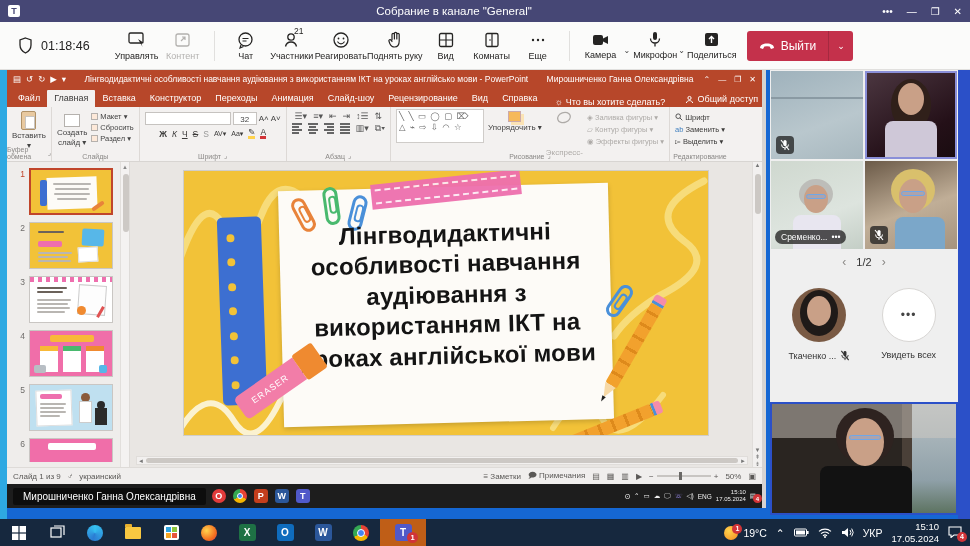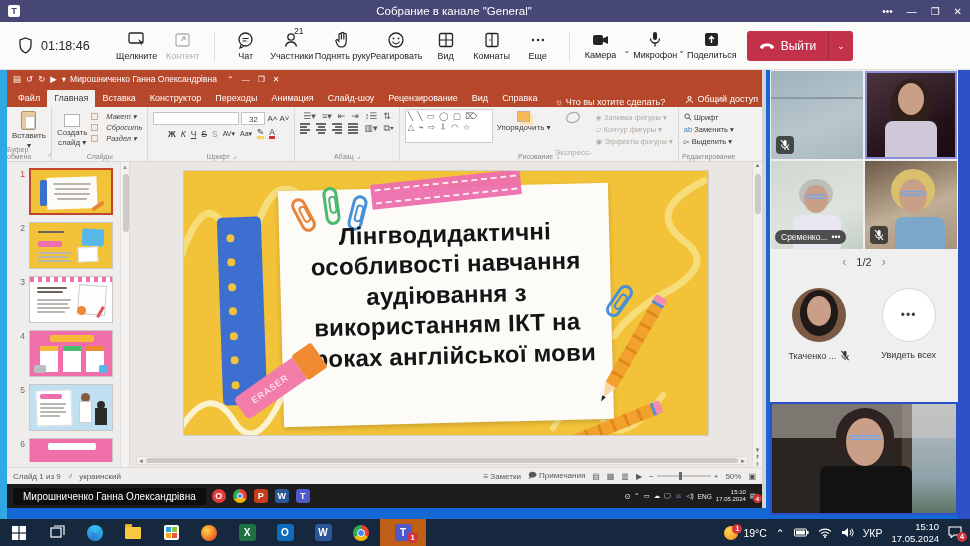--- a/index.html
+++ b/index.html
@@ -49,21 +49,21 @@
 
   .ribbon{height:55px;background:#f3f1f0;border-bottom:1px solid #d8d5d2;display:flex;font-size:8px;color:#444;}
   .rgrp{position:relative;display:flex;flex-direction:column;align-items:center;padding:2px 5px 0;border-right:1px solid #ddd9d6;}
   .rgrp .glabel{position:absolute;bottom:1px;font-size:7px;color:#8a8886;display:flex;gap:3px;align-items:center;}
   .rrow{display:flex;align-items:flex-start;gap:4px;}
   .bigbtn{display:flex;flex-direction:column;align-items:center;font-size:8px;gap:1px;padding-top:2px;cursor:pointer;}
   .clipicon{width:15px;height:19px;background:#e8c9a0;border:1px solid #b09268;border-radius:2px;position:relative;}
   .clipicon::after{content:"";position:absolute;left:3px;top:4px;width:8px;height:11px;background:#fff;border:1px solid #c8c4c0;}
   .slideicon{width:16px;height:13px;background:#fff;border:1px solid #b5b1ad;margin-top:3px;}
   .smallcol{display:flex;flex-direction:column;gap:2px;font-size:7.5px;padding-top:3px;}
-  .smallcol .sb{display:flex;align-items:center;gap:8px;cursor:pointer;white-space:nowrap;font-style:italic;}
+  .smallcol .sb{display:flex;align-items:center;gap:2px;cursor:pointer;white-space:nowrap;}
   .sq{display:inline-block;width:7px;height:7px;border:1px solid #b5b1ad;background:#fde9d9;}
   .fontrow{display:flex;align-items:center;gap:2px;padding-top:3px;}
   .fbox{width:86px;height:13px;background:#fff;border:1px solid #c6c3c0;}
   .fsize{width:24px;height:13px;background:#fff;border:1px solid #c6c3c0;font-size:8px;text-align:center;line-height:13px;}
   .fmtrow{display:flex;gap:5px;font-size:8.5px;margin-top:3px;align-items:center;color:#3b3a39;}
   .fmtrow .bld{font-weight:bold}.fmtrow .it{font-style:italic}.fmtrow .un{text-decoration:underline}.fmtrow .st{text-decoration:line-through}
   .parrow{display:flex;gap:6px;margin-top:2px;font-size:9px;color:#555;}
   .alico{display:inline-flex;flex-direction:column;gap:1.5px;}
   .alico i{display:block;height:1.5px;background:#666;}
   .shapes{width:88px;height:34px;background:#fff;border:1px solid #cfccc9;font-size:8.5px;color:#666;line-height:11px;padding:1px 2px;overflow:hidden;letter-spacing:1px;}
@@ -189,21 +189,21 @@
       <svg class="ic" width="15" height="17" viewBox="0 0 15 17">
           <path d="M7.5 1 13 3v5c0 4-2.6 6.6-5.5 8C4.6 14.6 2 12 2 8V3z" fill="none" stroke="#252423" stroke-width="1.3"></path>
         </svg>
       <span>01:18:46</span>
     </div>
     <div class="icbtn">
       <svg class="ic" width="20" height="18" viewBox="0 0 20 18">
           <rect x="2" y="2" width="14" height="10" rx="1.5" fill="none" stroke="#252423" stroke-width="1.3"></rect>
           <path d="M11 8l6 4-2.6.6L15.6 16z" fill="#252423"></path>
         </svg>
-      <span class="lb">Щелкните</span>
+      <span class="lb">Управлять</span>
     </div>
     <div class="icbtn dis">
       <svg class="ic" width="20" height="18" viewBox="0 0 20 18">
           <rect x="3" y="3" width="13" height="12" rx="2" fill="none" stroke="#b3b1af" stroke-width="1.3"></rect>
           <path d="M8 10l4-4M9 6h3v3" stroke="#b3b1af" stroke-width="1.2" fill="none"></path>
         </svg>
       <span class="lb">Контент</span>
     </div>
     <div class="vdiv"></div>
     <div class="icbtn">
@@ -216,33 +216,33 @@
     </div>
     <div class="icbtn">
       <span class="badge21">21</span>
       <svg class="ic" width="18" height="18" viewBox="0 0 18 18">
           <circle cx="8" cy="6" r="3.2" fill="none" stroke="#252423" stroke-width="1.3"></circle>
           <path d="M2.5 15.5c.7-3 3-4.5 5.5-4.5s4.8 1.5 5.5 4.5" fill="none" stroke="#252423" stroke-width="1.3"></path>
         </svg>
       <span class="lb">Участники</span>
     </div>
     <div class="icbtn">
-      <svg class="ic" width="16" height="18" viewBox="0 0 16 18">
-          <path d="M5 9V3.5a1.2 1.2 0 012.4 0V8M7.4 8V2.6a1.2 1.2 0 012.4 0V8M9.8 8V3.6a1.2 1.2 0 012.4 0V10c0 3.5-1.6 6-4.6 6-2.6 0-3.8-1.4-4.8-3.6L2 10.2a1.1 1.1 0 012-1L5 10.5" fill="none" stroke="#252423" stroke-width="1.2" stroke-linecap="round"></path>
-        </svg>
-      <span class="lb">Поднять руку</span>
-    </div>
-    <div class="icbtn">
       <svg class="ic" width="18" height="18" viewBox="0 0 18 18">
           <circle cx="9" cy="9" r="7" fill="none" stroke="#252423" stroke-width="1.3"></circle>
           <circle cx="6.5" cy="7.5" r=".9" fill="#252423"></circle>
           <circle cx="11.5" cy="7.5" r=".9" fill="#252423"></circle>
           <path d="M5.8 11c.8 1.2 2 1.8 3.2 1.8s2.4-.6 3.2-1.8" fill="none" stroke="#252423" stroke-width="1.2" stroke-linecap="round"></path>
         </svg>
       <span class="lb">Реагировать</span>
+    </div>
+    <div class="icbtn">
+      <svg class="ic" width="16" height="18" viewBox="0 0 16 18">
+          <path d="M5 9V3.5a1.2 1.2 0 012.4 0V8M7.4 8V2.6a1.2 1.2 0 012.4 0V8M9.8 8V3.6a1.2 1.2 0 012.4 0V10c0 3.5-1.6 6-4.6 6-2.6 0-3.8-1.4-4.8-3.6L2 10.2a1.1 1.1 0 012-1L5 10.5" fill="none" stroke="#252423" stroke-width="1.2" stroke-linecap="round"></path>
+        </svg>
+      <span class="lb">Поднять руку</span>
     </div>
     <div class="icbtn">
       <svg class="ic" width="18" height="18" viewBox="0 0 18 18">
           <rect x="2.5" y="2.5" width="13" height="13" rx="1.5" fill="none" stroke="#252423" stroke-width="1.3"></rect>
           <path d="M9 2.5v13M2.5 9h13" stroke="#252423" stroke-width="1.2"></path>
         </svg>
       <span class="lb">Вид</span>
     </div>
     <div class="icbtn">
       <svg class="ic" width="18" height="18" viewBox="0 0 18 18">
@@ -304,20 +304,21 @@
 
     <div class="pp">
       <div class="pp-title">
         <div class="qat">
             <span>▤</span>
             <span>↺</span>
             <span>↻</span>
             <span>▶</span>
             <span>▾</span>
           </div>
+        <div class="doc">Лінгводидактичні особливості навчання аудіювання з використанням ІКТ на уроках англійсько мови  -  PowerPoint</div>
         <div class="usr">Мирошниченко Ганна Олександрівна</div>
         <div class="wc">
             <span>⌃</span>
             <span>—</span>
             <span>❐</span>
             <span>✕</span>
           </div>
       </div>
       <div class="pp-tabs">
         <span class="tab">Файл</span>

